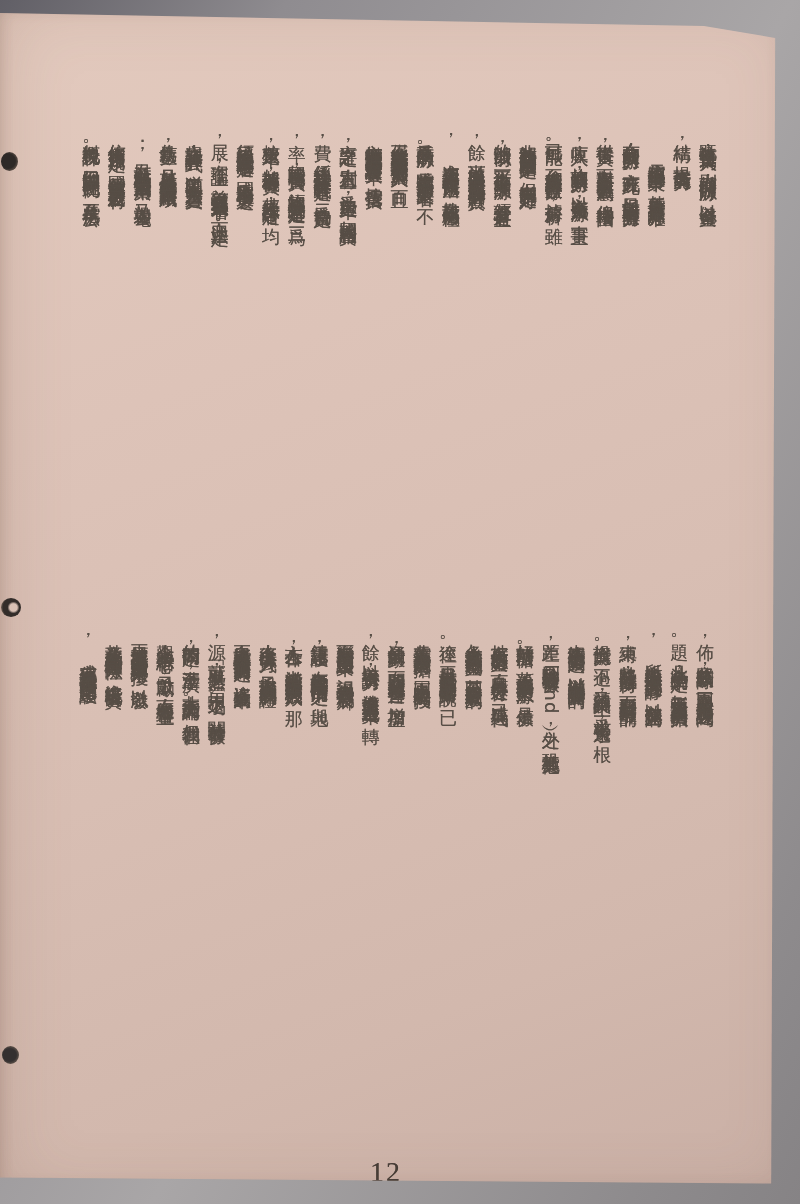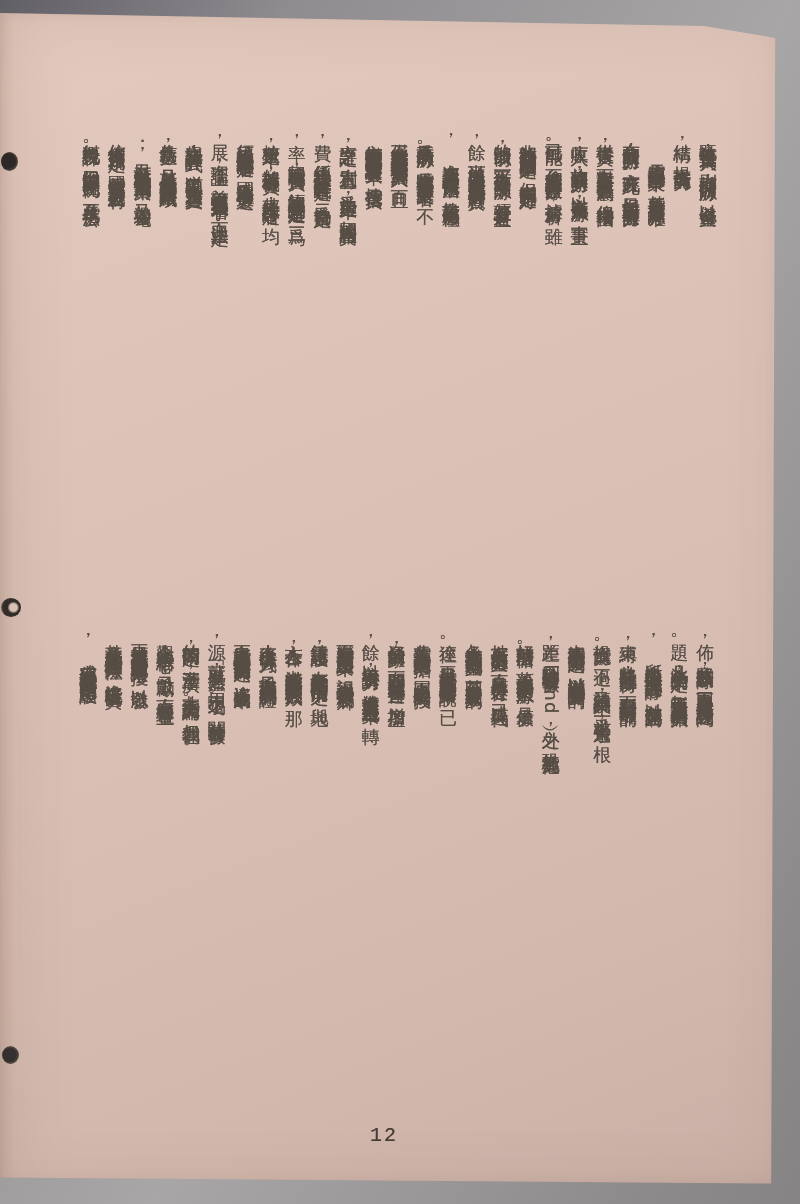--- a/index.html
+++ b/index.html
@@ -30,23 +30,23 @@
     text-orientation:mixed;
     color:#574e46;
     font-size:18px;
     letter-spacing:1.35px;
     text-shadow:0 0 .5px rgba(87,78,70,.75);
   }
   .vblock-top{top:130px;right:79px;height:454px;}
   .vblock-bottom{top:630px;right:82px;height:454px;}
   .vblock .col{line-height:25.7px;}
   .page-number{
-    position:absolute;left:370px;top:1124px;width:60px;
-    font-family:Liberation Mono, monospace;
-    font-size:20px;letter-spacing:2px;color:#463d36;
+    position:absolute;left:370px;top:1156px;width:60px;
+    font-family:Liberation Serif, serif;
+    font-size:28px;letter-spacing:2px;color:#463d36;
     text-shadow:0 0 .6px rgba(70,61,54,.7);
   }
 </style>
 </head>
 <body>
 
 <div class="paper">
   <div class="vblock vblock-top">
       <div class="col">既較任何企業爲大，則從何而開拓財源，以健全資金</div>
       <div class="col">結構，提高投資能力？</div>

